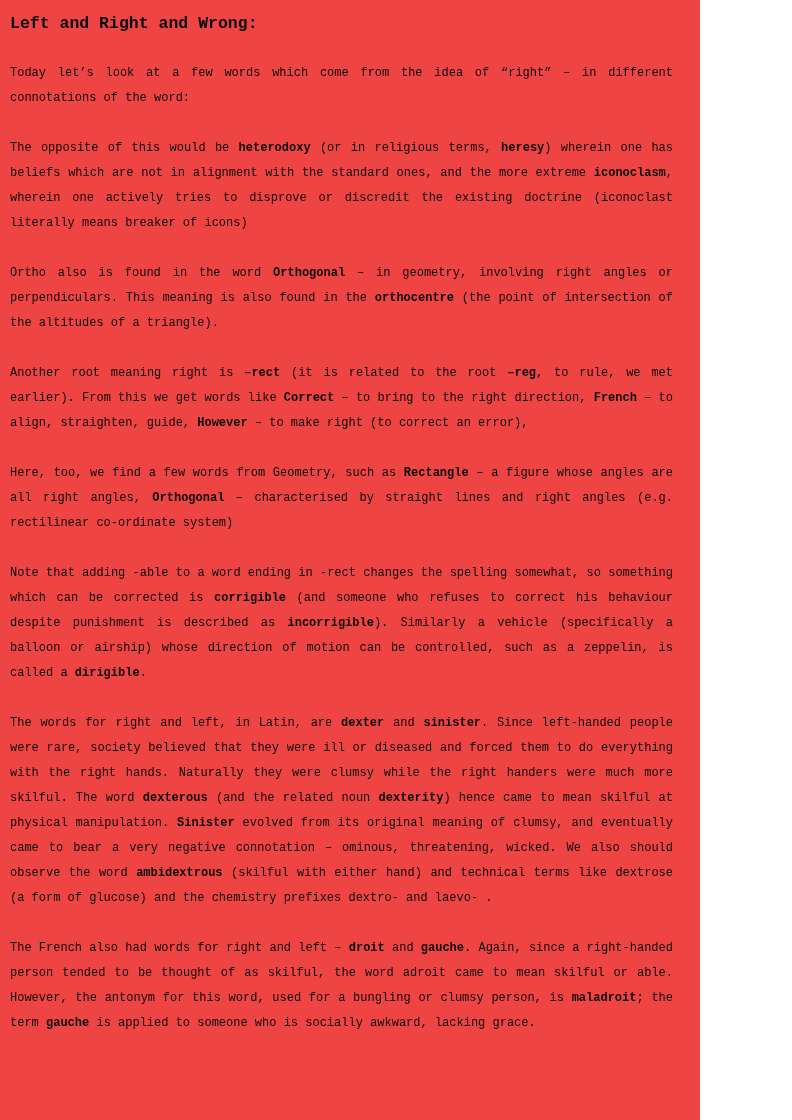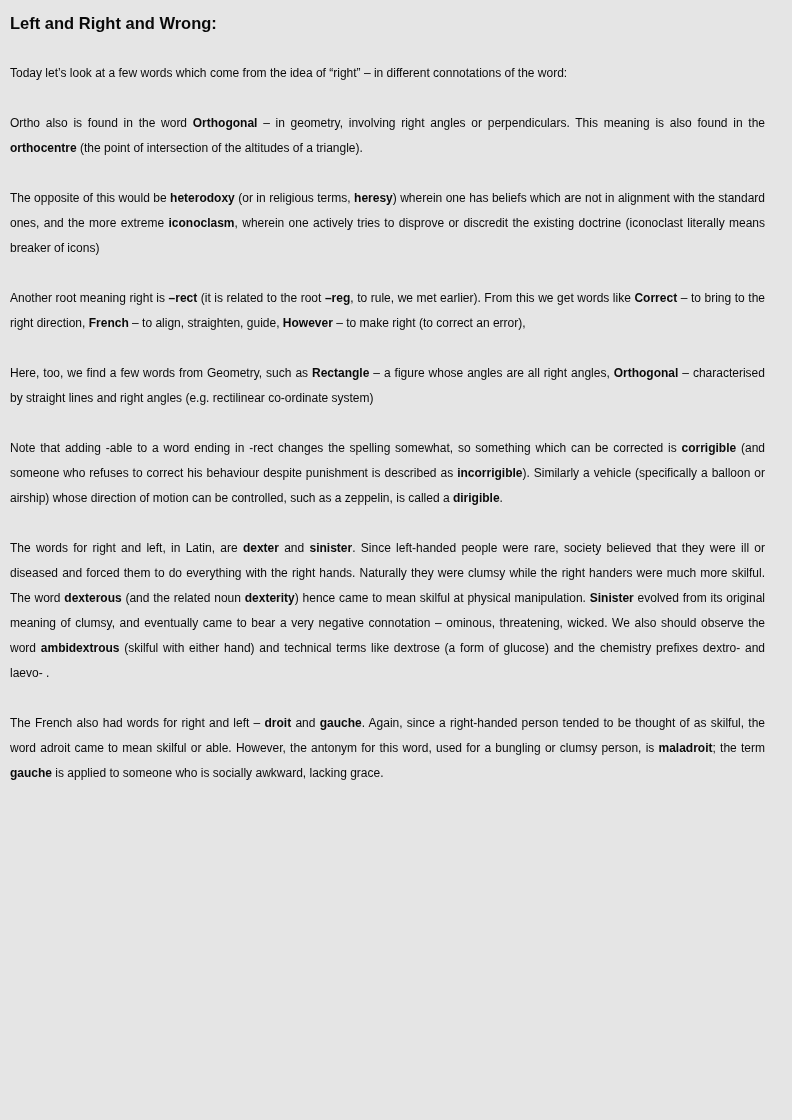--- a/index.html
+++ b/index.html
@@ -2,26 +2,26 @@
 <html><head>
 <meta charset="utf-8">
 <style>
   html, body {
     margin: 0;
     padding: 0;
     background: #ffffff;
   }
   .page {
     position: relative;
-    width: 792px;
+    width: 700px;
     height: 1120px;
     box-sizing: border-box;
-    background: #e5e5e5;
+    background: #ef4444;
     color: #0a0a0a;
-    font-family: Liberation Sans, sans-serif;
+    font-family: Liberation Mono, monospace;
     padding: 11px 27px 0 10px;
     overflow: hidden;
   }
   .doc-title {
     font-size: 16.5px;
     line-height: 25px;
     font-weight: bold;
     margin: 0;
     text-align: left;
   }
@@ -36,21 +36,21 @@
     font-weight: bold;
   }
 </style>
 </head>
 <body>
 
 <div class="page">
   <h1 class="doc-title">Left and Right and Wrong:</h1>
   <div id="paragraphs">
       <p class="para"><span>Today let’s look at a few words which come from the idea of “right” – in different connotations of the word:</span></p>
+      <p class="para"><span>The opposite of this would be </span><b>heterodoxy</b><span> (or in religious terms, </span><b>heresy</b><span>) wherein one has beliefs which are not in alignment with the standard ones, and the more extreme </span><b>iconoclasm</b><span>, wherein one actively tries to disprove or discredit the existing doctrine (iconoclast literally means breaker of icons)</span></p>
       <p class="para"><span>Ortho also is found in the word </span><b>Orthogonal</b><span> – in geometry, involving right angles or perpendiculars. This meaning is also found in the </span><b>orthocentre</b><span> (the point of intersection of the altitudes of a triangle).</span></p>
-      <p class="para"><span>The opposite of this would be </span><b>heterodoxy</b><span> (or in religious terms, </span><b>heresy</b><span>) wherein one has beliefs which are not in alignment with the standard ones, and the more extreme </span><b>iconoclasm</b><span>, wherein one actively tries to disprove or discredit the existing doctrine (iconoclast literally means breaker of icons)</span></p>
       <p class="para"><span>Another root meaning right is </span><b>–rect</b><span> (it is related to the root </span><b>–reg</b><span>, to rule, we met earlier). From this we get words like </span><b>Correct</b><span> – to bring to the right direction, </span><b>French</b><span> – to align, straighten, guide, </span><b>However</b><span> – to make right (to correct an error),</span></p>
       <p class="para"><span>Here, too, we find a few words from Geometry, such as </span><b>Rectangle</b><span> – a figure whose angles are all right angles, </span><b>Orthogonal</b><span> – characterised by straight lines and right angles (e.g. rectilinear co-ordinate system)</span></p>
       <p class="para"><span>Note that adding -able to a word ending in -rect changes the spelling somewhat, so something which can be corrected is </span><b>corrigible</b><span> (and someone who refuses to correct his behaviour despite punishment is described as </span><b>incorrigible</b><span>). Similarly a vehicle (specifically a balloon or airship) whose direction of motion can be controlled, such as a zeppelin, is called a </span><b>dirigible</b><span>.</span></p>
       <p class="para"><span>The words for right and left, in Latin, are </span><b>dexter</b><span> and </span><b>sinister</b><span>. Since left-handed people were rare, society believed that they were ill or diseased and forced them to do everything with the right hands. Naturally they were clumsy while the right handers were much more skilful. The word </span><b>dexterous</b><span> (and the related noun </span><b>dexterity</b><span>) hence came to mean skilful at physical manipulation. </span><b>Sinister</b><span> evolved from its original meaning of clumsy, and eventually came to bear a very negative connotation – ominous, threatening, wicked. We also should observe the word </span><b>ambidextrous</b><span> (skilful with either hand) and technical terms like dextrose (a form of glucose) and the chemistry prefixes dextro- and laevo- .</span></p>
       <p class="para"><span>The French also had words for right and left – </span><b>droit</b><span> and </span><b>gauche</b><span>. Again, since a right-handed person tended to be thought of as skilful, the word adroit came to mean skilful or able. However, the antonym for this word, used for a bungling or clumsy person, is </span><b>maladroit</b><span>; the term </span><b>gauche</b><span> is applied to someone who is socially awkward, lacking grace.</span></p>
     </div>
 </div>
 
 </body></html>

